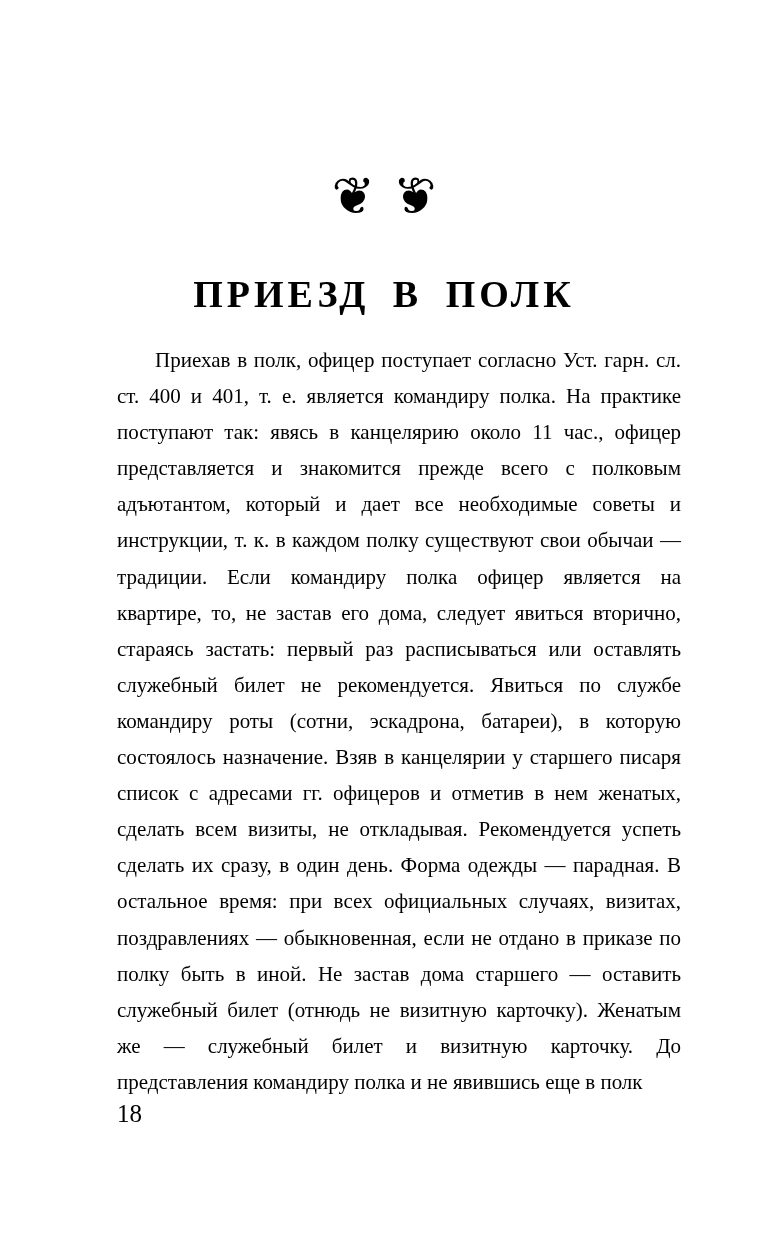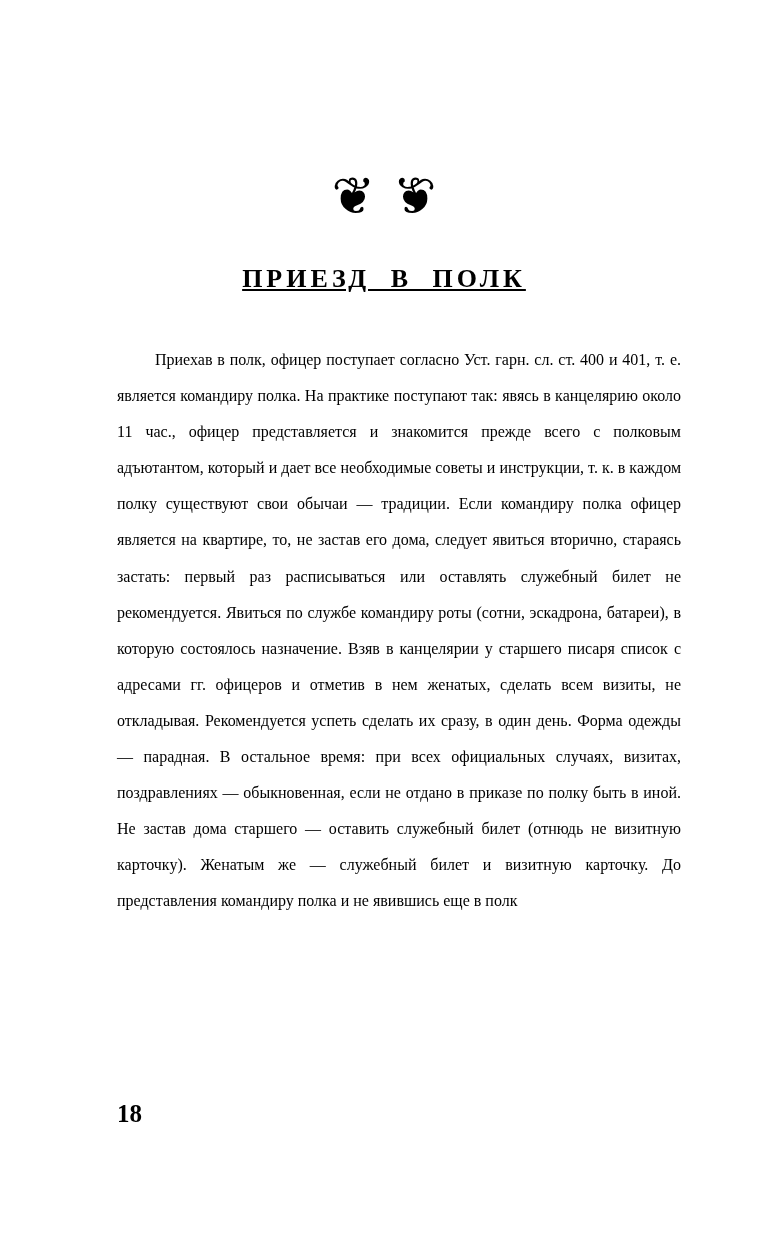--- a/index.html
+++ b/index.html
@@ -45,46 +45,45 @@
   .ornament.left { transform: scaleX(1); }
   .ornament.right { transform: scaleX(-1); }
   .numeral {
     font-family: "Liberation Serif", serif;
     font-size: 86px;
     font-weight: 700;
     line-height: 1;
     letter-spacing: 6px;
   }
   .chapter-title {
-    margin-top: 12px;
+    margin-top: 20px;
     font-family: "Liberation Serif", serif;
-    font-size: 26px;
+    font-size: 38px;
     font-weight: 700;
     letter-spacing: 4px;
     word-spacing: 10px;
-    text-decoration: underline;
   }
   .body-text {
     position: absolute;
     left: 117px;
     top: 342px;
     width: 564px;
-    font-size: 16px;
+    font-size: 21px;
     line-height: 36.1px;
     text-align: justify;
     text-justify: inter-word;
     text-indent: 38px;
     hyphens: manual;
   }
   .folio {
     position: absolute;
     left: 117px;
     top: 1100px;
     font-size: 25px;
-    font-weight: 700;
+    font-weight: 400;
   }
 </style>
 </head>
 <body>
 
 <div class="page">
 
   <div class="chapter-head">
     <div class="numeral-row">
       <span class="ornament left">❦</span>

